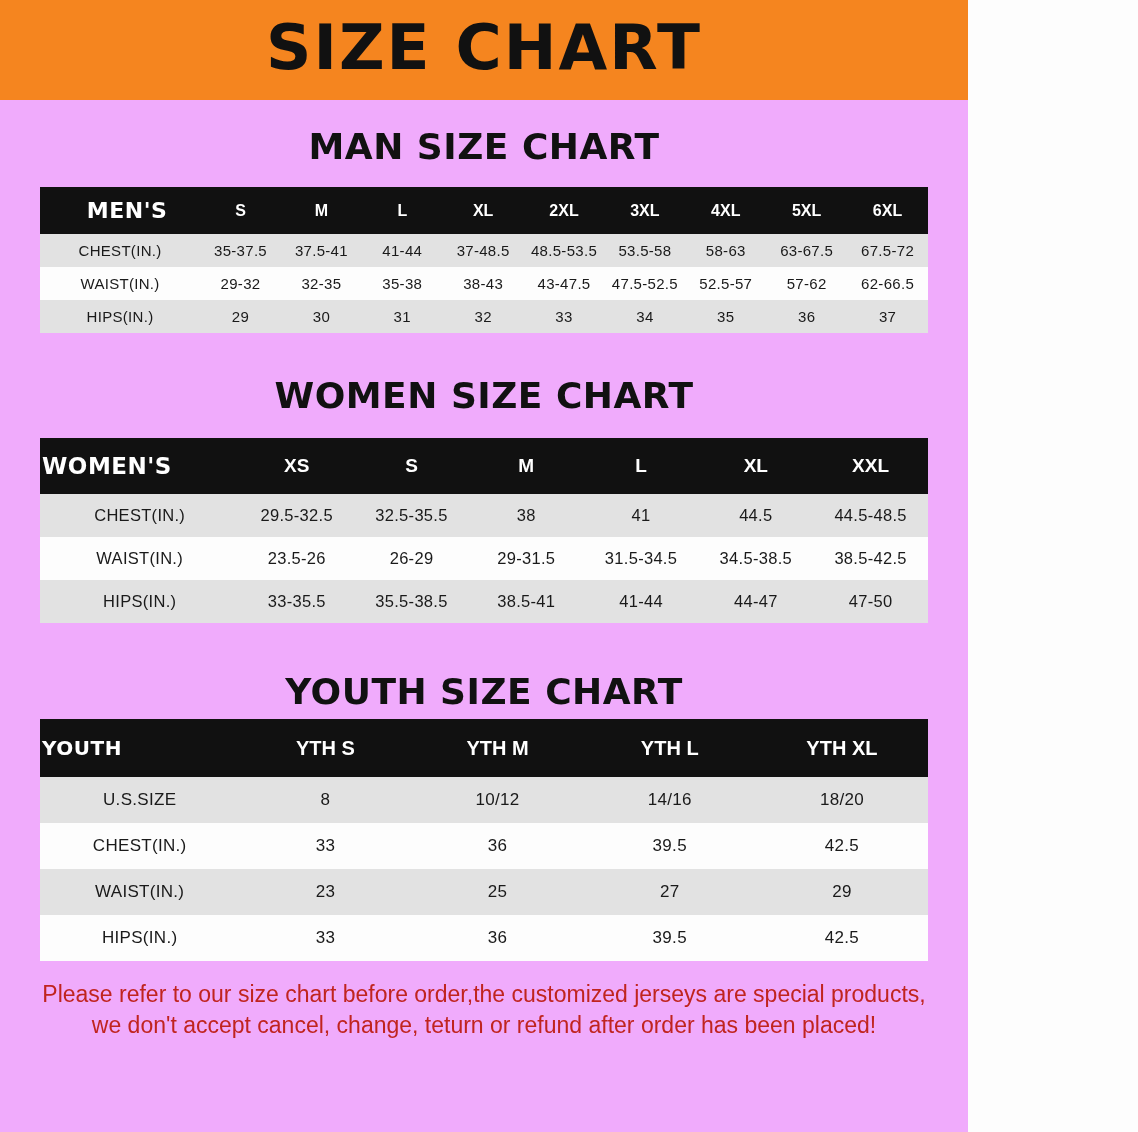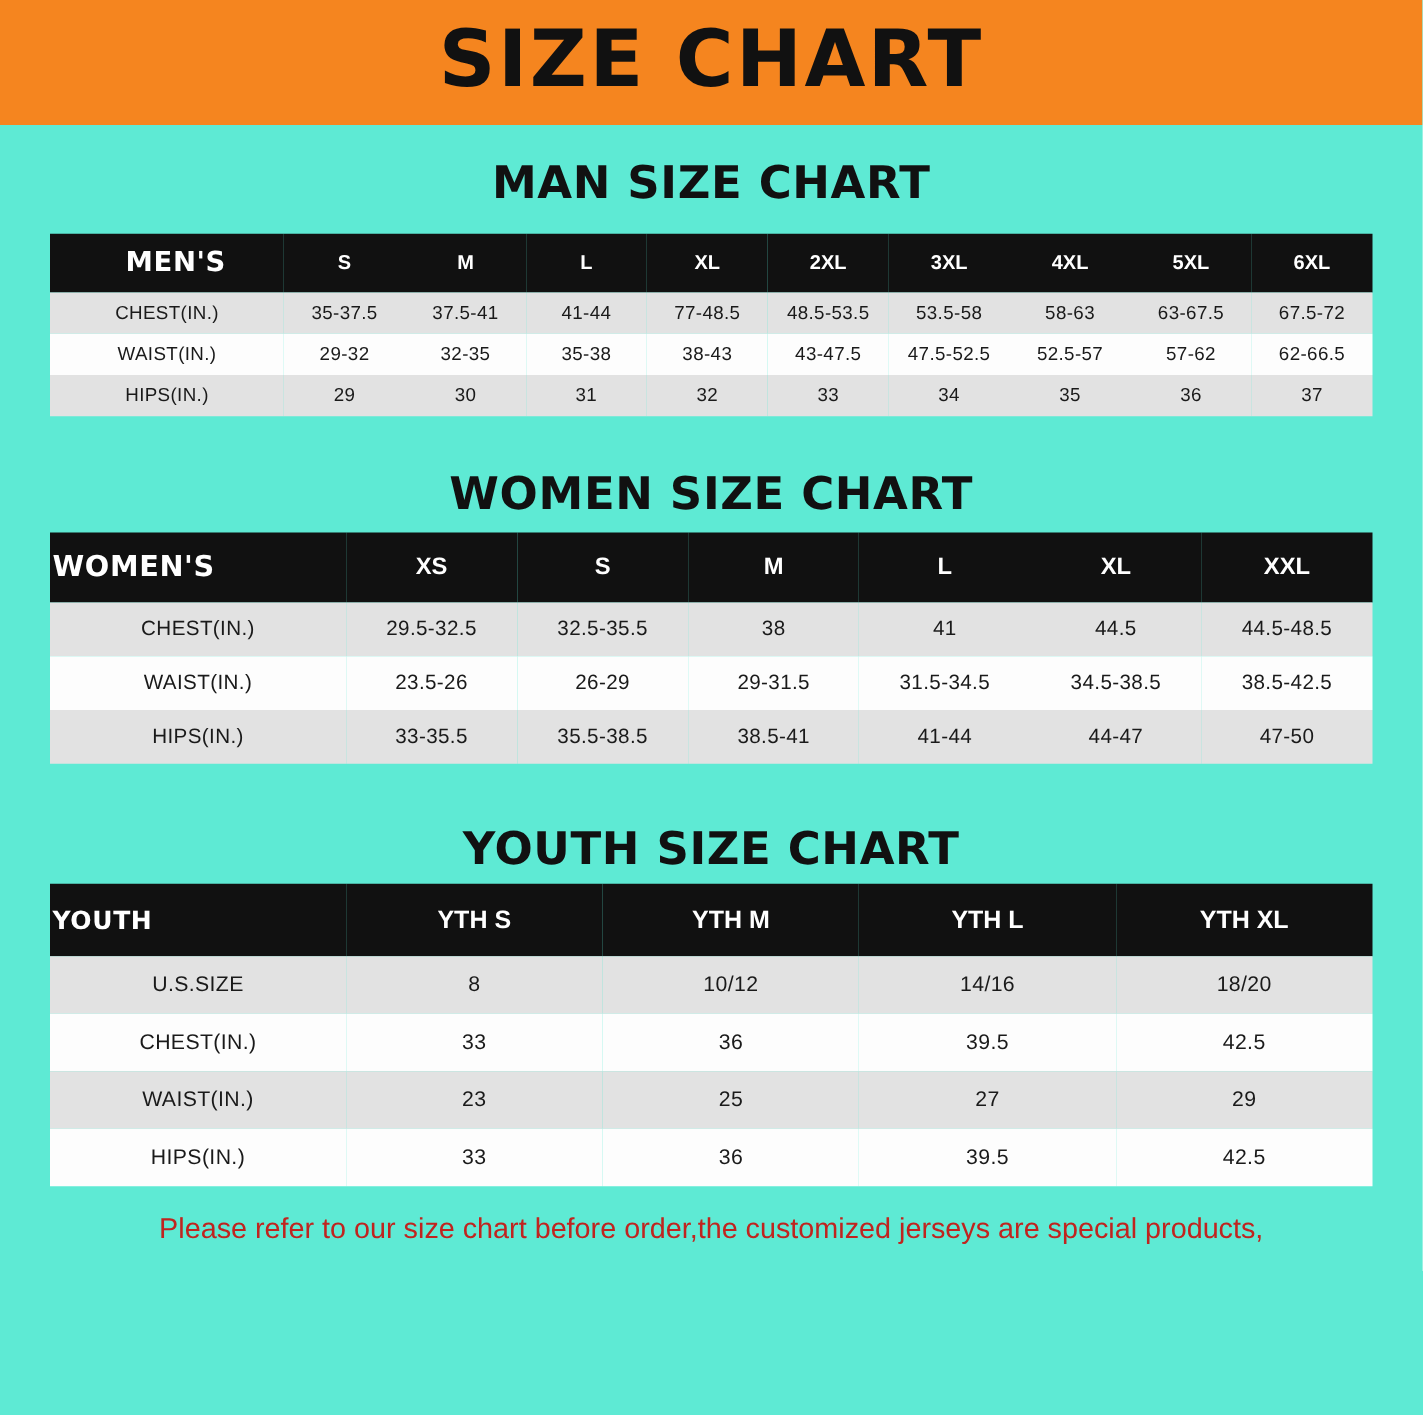--- a/index.html
+++ b/index.html
@@ -7,24 +7,24 @@
     padding: 0;
   }
   body {
     width: 1138px;
     height: 1132px;
     background: #fdfdfd;
     font-family: "Liberation Sans", sans-serif;
     overflow: hidden;
   }
   .page {
-    width: 1138px;
+    width: 968px;
     height: 1132px;
     position: relative;
-    background: #5eead4;
+    background: #f0abfc;
     box-sizing: border-box;
   }
   
   .banner {
     width: 100%;
     height: 100px;
     background: #f5851f;
     display: flex;
     align-items: center;
     justify-content: center;
@@ -42,21 +42,21 @@
   
   .section-title {
     text-align: center;
     font-family: "DejaVu Sans", sans-serif;
     font-weight: bold;
     font-size: 36px;
     color: #111;
     letter-spacing: 0.5px;
   }
   .t-man   { margin-top: 26px; margin-bottom: 20px; }
-  .t-women { margin-top: 42px; margin-bottom: 10px; }
+  .t-women { margin-top: 42px; margin-bottom: 22px; }
   .t-youth { margin-top: 48px; margin-bottom: 7px; }
 
   
   .tbl-wrap {
     margin: 0 40px;
   }
   table.size {
     width: 100%;
     border-collapse: collapse;
     table-layout: fixed;
@@ -146,21 +146,21 @@
             <th>5XL</th>
             <th>6XL</th>
           </tr>
         </thead>
       <tbody>
           <tr class="shade">
             <td class="rowlabel">CHEST(IN.)</td>
             <td>35-37.5</td>
             <td>37.5-41</td>
             <td>41-44</td>
-            <td>77-48.5</td>
+            <td>37-48.5</td>
             <td>48.5-53.5</td>
             <td>53.5-58</td>
             <td>58-63</td>
             <td>63-67.5</td>
             <td>67.5-72</td>
           </tr>
           <tr class="plain">
             <td class="rowlabel">WAIST(IN.)</td>
             <td>29-32</td>
             <td>32-35</td>
@@ -274,15 +274,16 @@
             <td>36</td>
             <td>39.5</td>
             <td>42.5</td>
           </tr>
         </tbody>
     </table>
   </div>
 
   <div class="note">
     <div>Please refer to our size chart before order,the customized jerseys are special products,</div>
+    <div>we don't accept cancel, change, teturn or refund after order has been placed!</div>
   </div>
 
 </div>
 
 </body></html>

